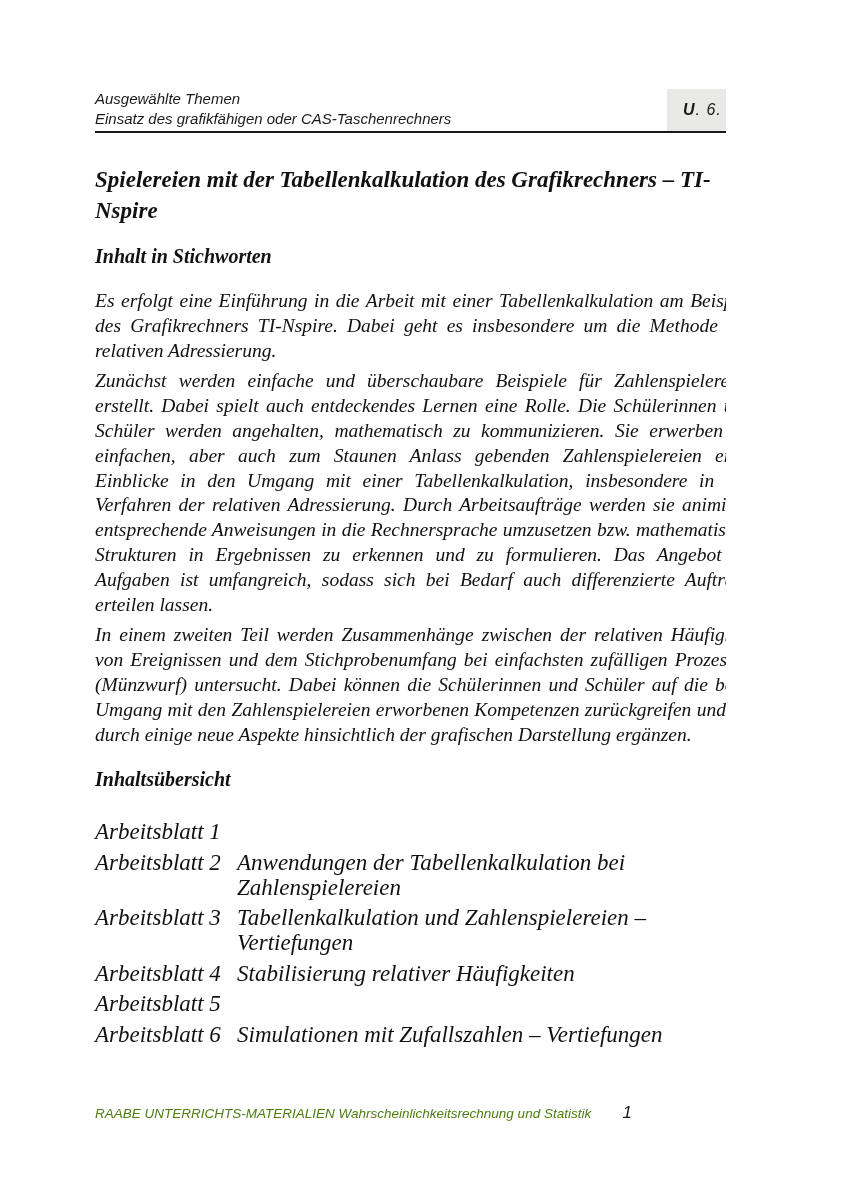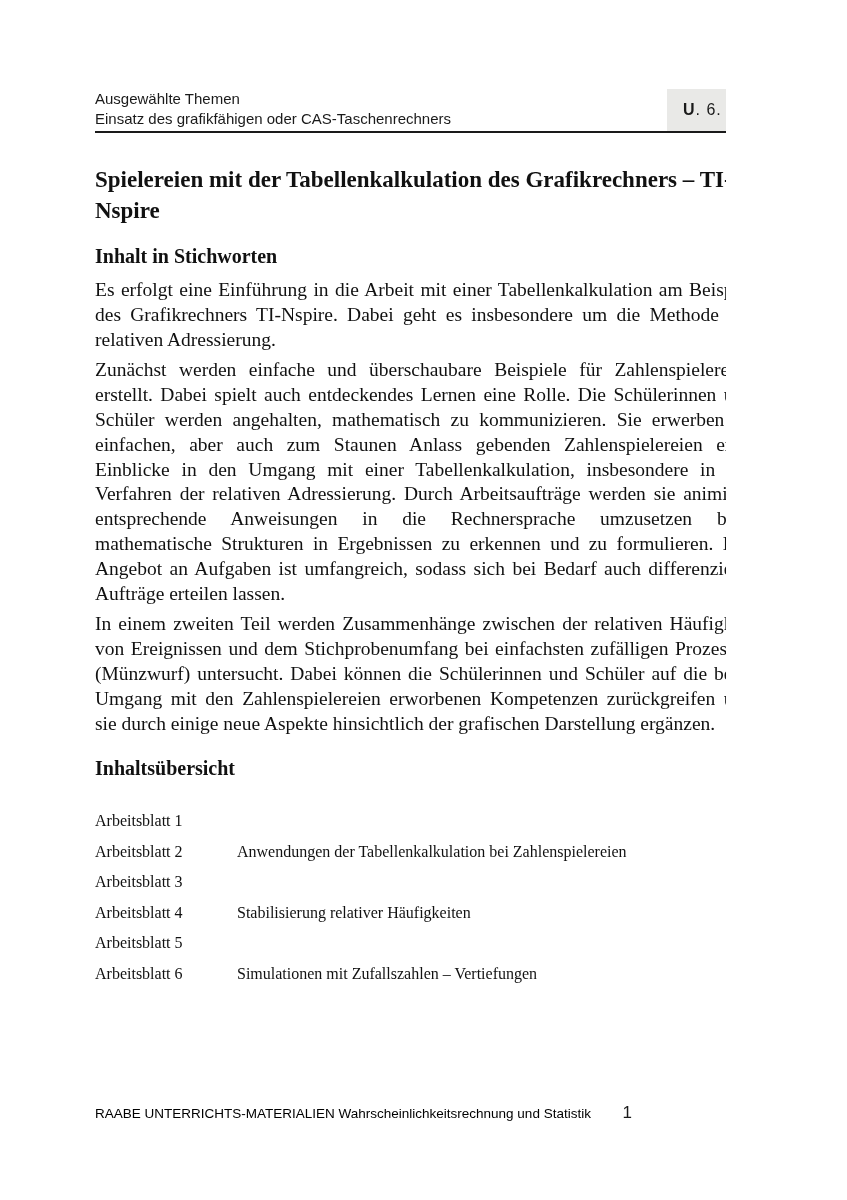--- a/index.html
+++ b/index.html
@@ -5,20 +5,21 @@
   * { margin: 0; padding: 0; box-sizing: border-box; }
   html, body { background: #ffffff; }
   .page {
     position: relative;
     width: 726px;
     height: 1200px;
     background: #ffffff;
     color: #111111;
     font-family: "Liberation Serif", serif;
     overflow: hidden;
+    font-style: italic;
   }
   .content {
     position: absolute;
     left: 95px;
     width: 658px;
     top: 0;
     padding-top: 89px;
   }
   
   .page-header {
@@ -53,54 +54,54 @@
     margin-top: 31px;
     font-size: 23px;
     line-height: 31px;
     font-weight: bold;
   }
   .section-heading {
     font-size: 20px;
     line-height: 26px;
     font-weight: bold;
   }
-  .heading-keywords { margin: 17px 0 9px; }
+  .heading-keywords { margin: 17px 0 20px; }
   .heading-overview { margin: 19px 0 27px; }
   
   .body-paragraph {
     font-size: 19.5px;
     line-height: 24.8px;
     text-align: justify;
     margin-bottom: 6px;
     hyphens: manual;
   }
   
   .worksheet-list { margin-top: 2px; }
   .ws-row {
     display: flex;
-    font-size: 16px;
+    font-size: 23px;
     line-height: 25px;
     margin-bottom: 5.5px;
   }
   .ws-label { width: 142px; flex-shrink: 0; }
   .ws-title { flex: 1; }
   
   .page-footer {
     position: absolute;
     left: 95px;
     right: 94px;
     top: 1103px;
     display: flex;
     justify-content: space-between;
     align-items: baseline;
   }
   .footer-imprint {
     font-family: "Liberation Sans", sans-serif;
     font-size: 13.5px;
-    color: #000000;
+    color: #4d7c0f;
   }
   .footer-page-number {
     font-family: "Liberation Sans", sans-serif;
     font-size: 17px;
     color: #1a1a1a;
   }
 </style>
 </head>
 <body>
 
@@ -131,20 +132,21 @@
     <div class="worksheet-list">
       <div class="ws-row">
         <span class="ws-label">Arbeitsblatt 1</span>
       </div>
       <div class="ws-row">
         <span class="ws-label">Arbeitsblatt 2</span>
         <span class="ws-title">Anwendungen der Tabellenkalkulation bei Zahlenspielereien</span>
       </div>
       <div class="ws-row">
         <span class="ws-label">Arbeitsblatt 3</span>
+        <span class="ws-title">Tabellenkalkulation und Zahlenspielereien – Vertiefungen</span>
       </div>
       <div class="ws-row">
         <span class="ws-label">Arbeitsblatt 4</span>
         <span class="ws-title">Stabilisierung relativer Häufigkeiten</span>
       </div>
       <div class="ws-row">
         <span class="ws-label">Arbeitsblatt 5</span>
       </div>
       <div class="ws-row">
         <span class="ws-label">Arbeitsblatt 6</span>

